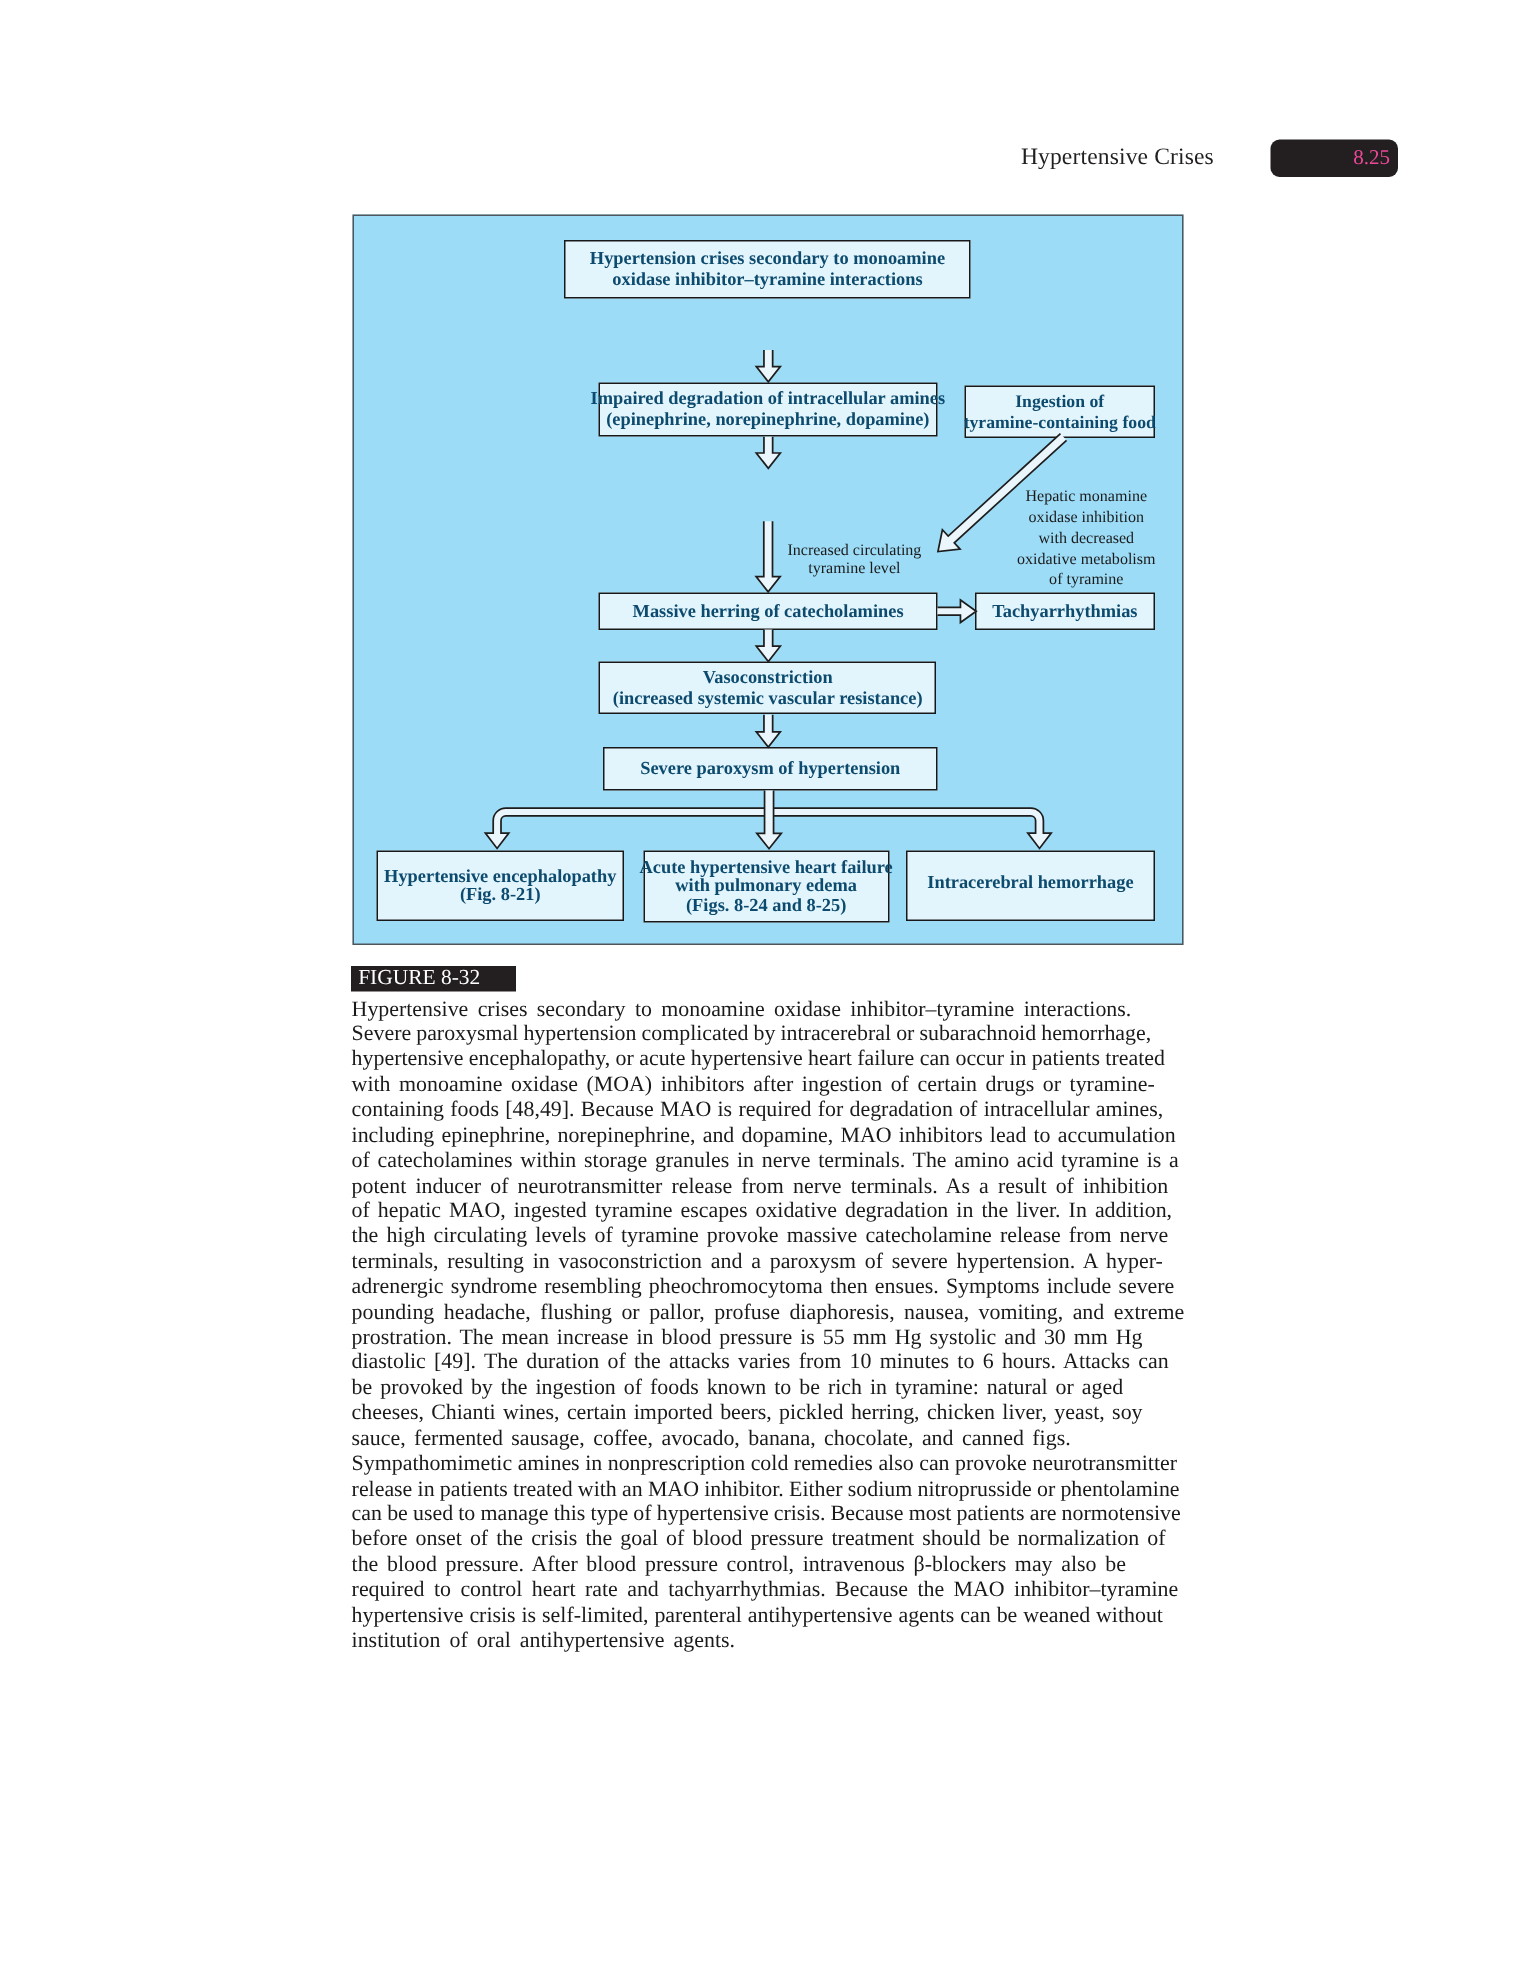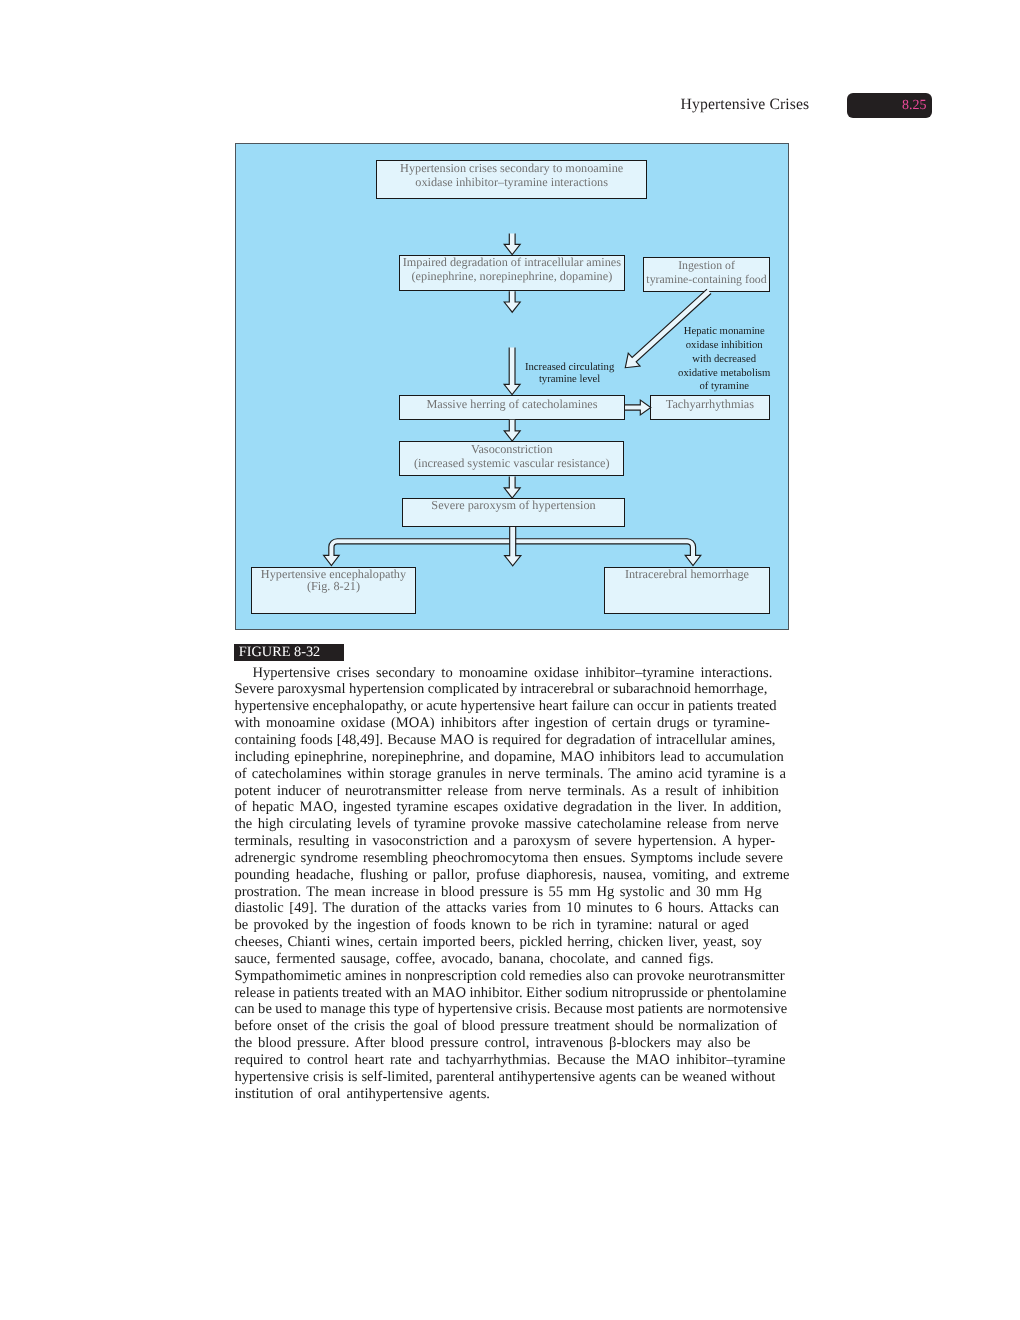--- a/index.html
+++ b/index.html
@@ -17,39 +17,39 @@
       background:#231f20;border-radius:6px;}
   #page-badge-num{position:absolute;right:5.4px;top:1.8px;font-size:14px;
       line-height:24px;color:#ec4899;}
 
   
   #figure{position:absolute;left:234.5px;top:143px;width:554px;height:487px;
       background:#9ddcf7;border:1.1px solid #4e565c;box-sizing:border-box;}
   #fig-svg{position:absolute;left:0;top:0;z-index:5;pointer-events:none;}
 
   .fbox{position:absolute;z-index:2;box-sizing:border-box;background:#e2f4fc;
-      border:1.4px solid #181818;display:flex;
-      justify-content:center;text-align:center;color:#737373;
+      border:1.4px solid #181818;display:flex;align-items:center;
+      justify-content:center;text-align:center;color:#0c4a6e;
       font-size:12.25px;line-height:13.9px;white-space:nowrap;
-      padding-bottom:0.2px;}
+      padding-bottom:0.2px;font-weight:bold;}
   .fbox span{display:block;}
   i{display:block;font-style:normal;}
   .fannot{position:absolute;z-index:3;text-align:center;font-size:10.7px;line-height:13.2px;
       color:#1a1a1a;white-space:nowrap;}
 
   
   #figlabel{position:absolute;left:234.3px;top:644.3px;width:109.8px;height:16.4px;
       background:#231f20;color:#ffffff;font-size:14.3px;
       padding-left:4.5px;line-height:16.9px;
       box-sizing:border-box;}
   #caption{position:absolute;left:234.4px;top:664.6px;width:556px;
       font-size:14.6px;line-height:16.84px;color:#1a1a1a;
       text-align:left;white-space:pre-wrap;}
   
-  #caption i:nth-child(1){word-spacing:2.581px;text-align:center;}
+  #caption i:nth-child(1){word-spacing:2.581px;}
   #caption i:nth-child(2){word-spacing:-0.277px;}
   #caption i:nth-child(3){word-spacing:-0.057px;}
   #caption i:nth-child(4){word-spacing:2.065px;}
   #caption i:nth-child(5){word-spacing:0.559px;}
   #caption i:nth-child(6){word-spacing:1.152px;}
   #caption i:nth-child(7){word-spacing:1.544px;}
   #caption i:nth-child(8){word-spacing:2.442px;}
   #caption i:nth-child(9){word-spacing:1.714px;}
   #caption i:nth-child(10){word-spacing:1.785px;}
   #caption i:nth-child(11){word-spacing:2.213px;}
@@ -150,20 +150,27 @@
     <span>
           <i>Severe paroxysm of hypertension</i>
         </span>
   </div>
   <div class="fbox" id="n10" style="left:15.80px;top:422.80px;width:164.4px;height:47.5px;line-height:12.4px;padding-bottom:1.2px;">
     <span>
           <i>Hypertensive encephalopathy</i>
           <i>(Fig. 8-21)</i>
         </span>
   </div>
+  <div class="fbox" id="n11" style="left:193.00px;top:423.00px;width:164.5px;height:47.6px;line-height:12.4px;padding-bottom:0.8px;">
+    <span>
+          <i>Acute hypertensive heart failure</i>
+          <i>with pulmonary edema</i>
+          <i>(Figs. 8-24 and 8-25)</i>
+        </span>
+  </div>
   <div class="fbox" id="n12" style="left:368.50px;top:423.00px;width:165.9px;height:47.3px;padding-bottom:3.0px;">
     <span>
           <i>Intracerebral hemorrhage</i>
         </span>
   </div>
 
     <div class="fannot" id="a1" style="left:274.10px;top:216.60px;width:120px;line-height:12.0px;">
         <i>Increased circulating</i>
         <i>tyramine level</i>
       </div>

